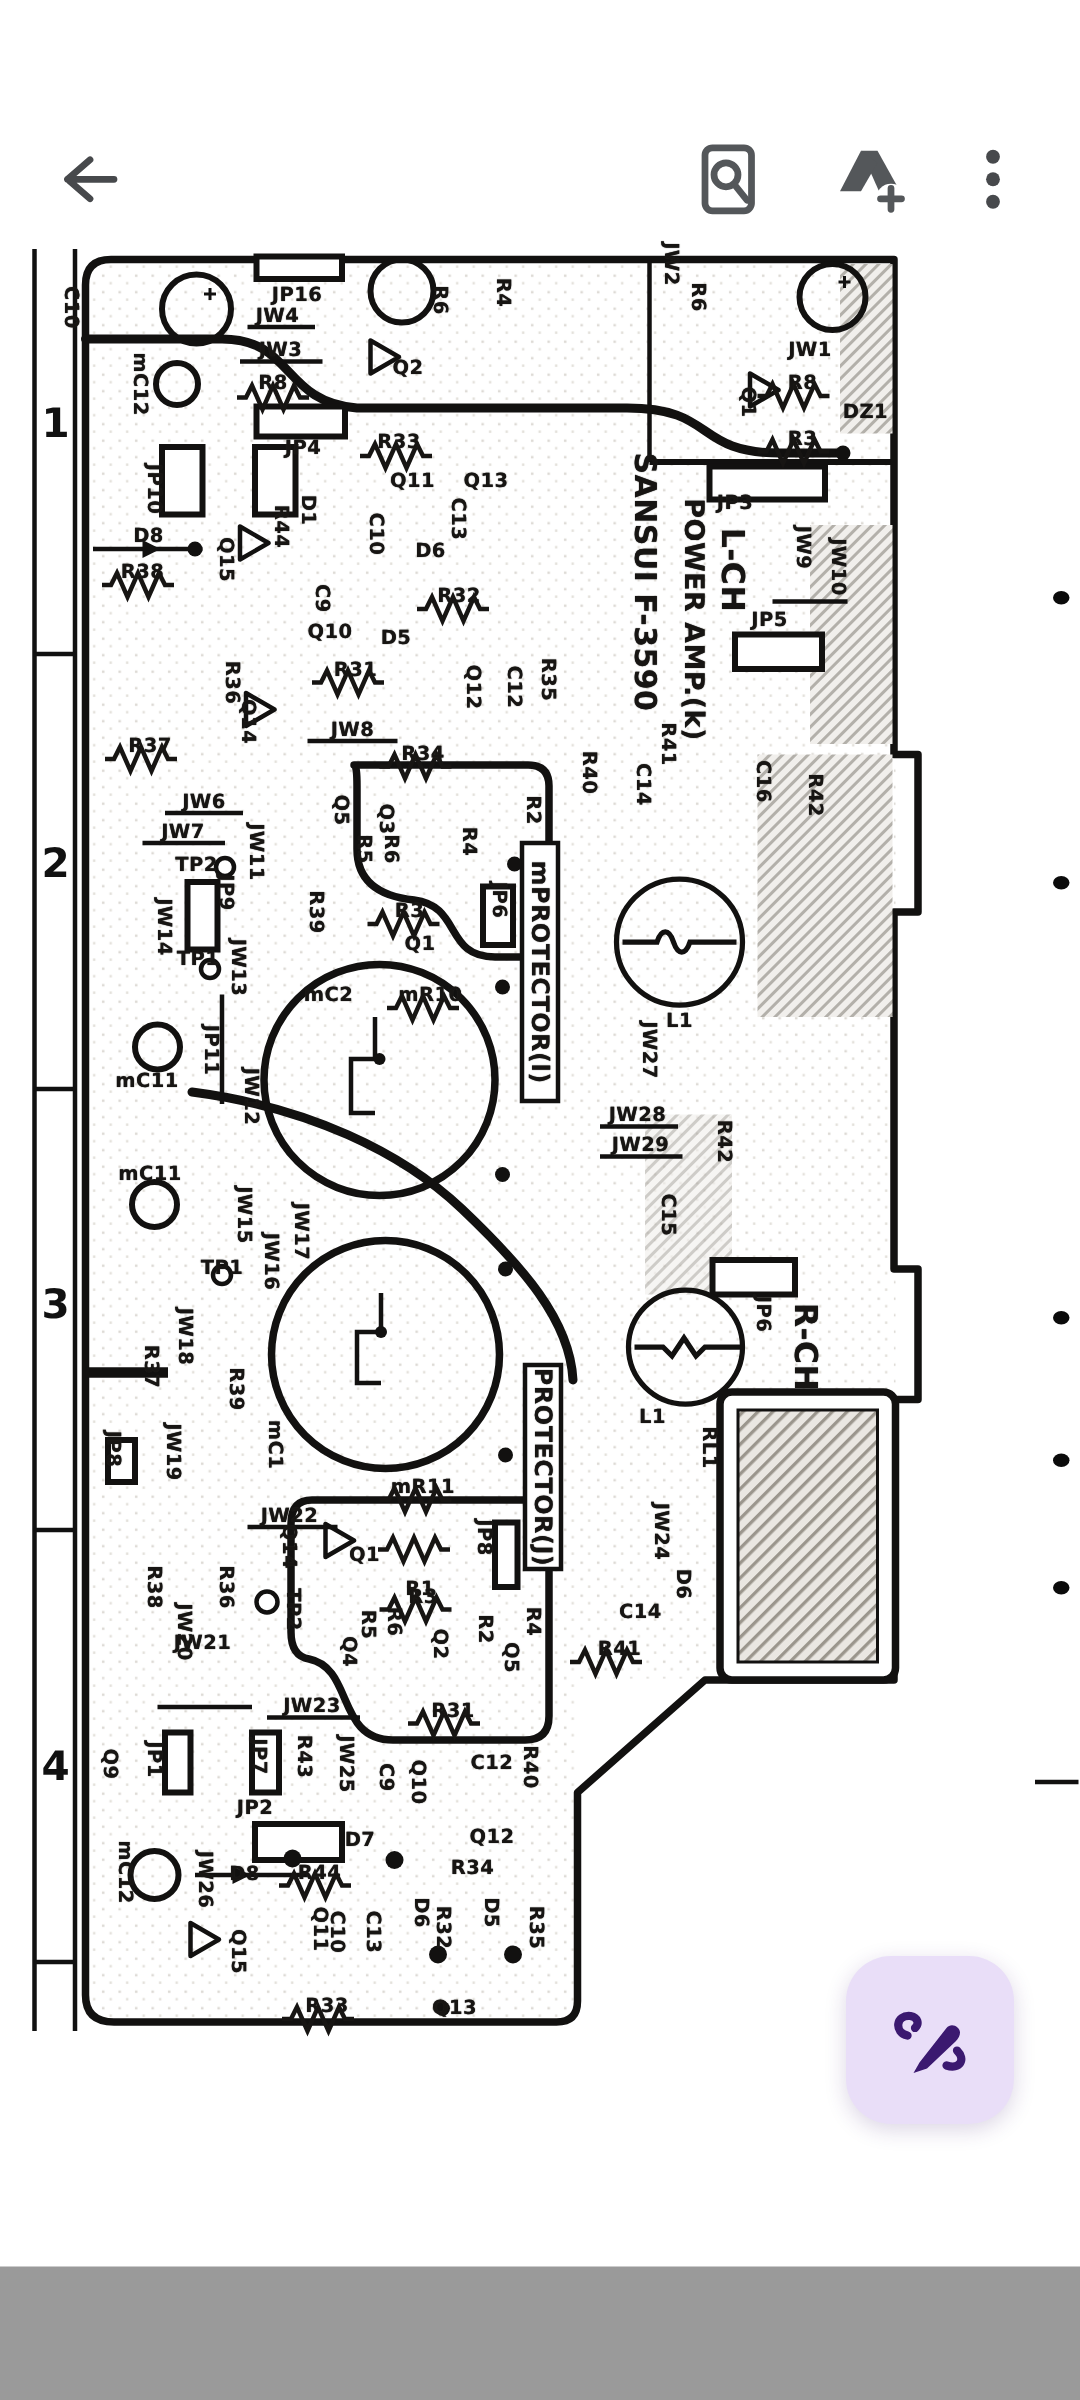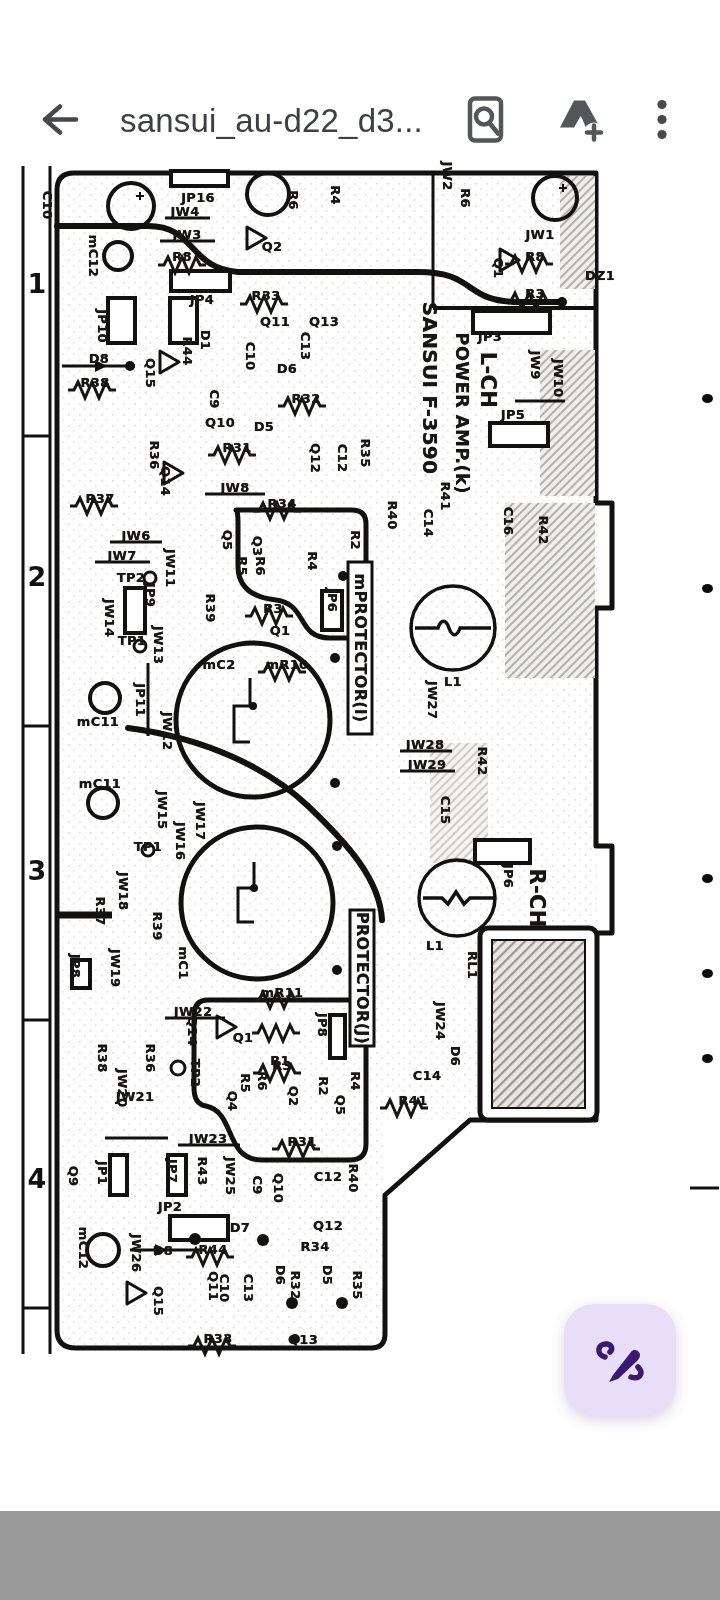--- a/index.html
+++ b/index.html
@@ -39,21 +39,20 @@
 </style>
 </head>
 <body>
 
 <div id="appbar">
   <button class="iconbtn" style="left:36px;" aria-label="back">
     <svg width="44" height="40" viewBox="0 0 44 40">
       <path d="M24,7 L9,20 L24,33 M9,20 H40" fill="none" stroke="#47494c" stroke-width="4.5" stroke-linecap="round" stroke-linejoin="round"></path>
     </svg>
   </button>
-  <span class="title">sansui_au-d22_d3...</span>
   <button class="iconbtn" style="left:464px;" aria-label="find in document">
     <svg width="44" height="50" viewBox="0 0 44 50">
       <rect x="6" y="4" width="31" height="42" rx="5" fill="none" stroke="#54575a" stroke-width="4.5"></rect>
       <circle cx="20" cy="22" r="8" fill="none" stroke="#54575a" stroke-width="4.5"></circle>
       <line x1="26" y1="29" x2="34" y2="39" stroke="#54575a" stroke-width="4.5" stroke-linecap="round"></line>
     </svg>
   </button>
   <button class="iconbtn" style="left:556px;" aria-label="add to Drive">
     <svg width="50" height="46" viewBox="0 0 50 46">
       <path d="M18,4 h11 L44,31 H30 Z" fill="#54575a"></path>
@@ -261,21 +260,21 @@
       <span class="lbl" style="left: 182px; top: 98px; transform: translate(-50%, -50%) rotate(0deg);">R8</span>
       <span class="lbl" style="left: 93px; top: 98px; transform: translate(-50%, -50%) rotate(90deg);">mC12</span>
       <span class="lbl" style="left: 272px; top: 88px; transform: translate(-50%, -50%) rotate(0deg);">Q2</span>
       <span class="lbl" style="left: 293px; top: 42px; transform: translate(-50%, -50%) rotate(90deg);">R6</span>
       <span class="lbl" style="left: 335px; top: 37px; transform: translate(-50%, -50%) rotate(90deg);">R4</span>
       <span class="lbl" style="left: 447px; top: 18px; transform: translate(-50%, -50%) rotate(90deg);">JW2</span>
       <span class="lbl" style="left: 465px; top: 40px; transform: translate(-50%, -50%) rotate(90deg);">R6</span>
       <span class="lbl" style="left: 498px; top: 110px; transform: translate(-50%, -50%) rotate(90deg);">Q1</span>
       <span class="lbl" style="left: 540px; top: 76px; transform: translate(-50%, -50%) rotate(0deg);">JW1</span>
       <span class="lbl" style="left: 535px; top: 98px; transform: translate(-50%, -50%) rotate(0deg);">R8</span>
-      <span class="lbl" style="left: 577px; top: 117px; transform: translate(-50%, -50%) rotate(0deg); margin-left: 23px;">DZ1</span>
+      <span class="lbl" style="left: 577px; top: 117px; transform: translate(-50%, -50%) rotate(0deg);">DZ1</span>
       <span class="lbl" style="left: 535px; top: 135px; transform: translate(-50%, -50%) rotate(0deg);">R3</span>
       <span class="lbl" style="left: 202px; top: 141px; transform: translate(-50%, -50%) rotate(0deg);">JP4</span>
       <span class="lbl" style="left: 266px; top: 137px; transform: translate(-50%, -50%) rotate(0deg);">R33</span>
       <span class="lbl" style="left: 275px; top: 163px; transform: translate(-50%, -50%) rotate(0deg);">Q11</span>
       <span class="lbl" style="left: 324px; top: 163px; transform: translate(-50%, -50%) rotate(0deg);">Q13</span>
       <span class="lbl" style="left: 102px; top: 168px; transform: translate(-50%, -50%) rotate(90deg);">JP10</span>
       <span class="lbl" style="left: 99px; top: 200px; transform: translate(-50%, -50%) rotate(0deg);">D8</span>
       <span class="lbl" style="left: 95px; top: 224px; transform: translate(-50%, -50%) rotate(0deg);">R38</span>
       <span class="lbl" style="left: 150px; top: 215px; transform: translate(-50%, -50%) rotate(90deg);">Q15</span>
       <span class="lbl" style="left: 187px; top: 193px; transform: translate(-50%, -50%) rotate(90deg);">R44</span>

